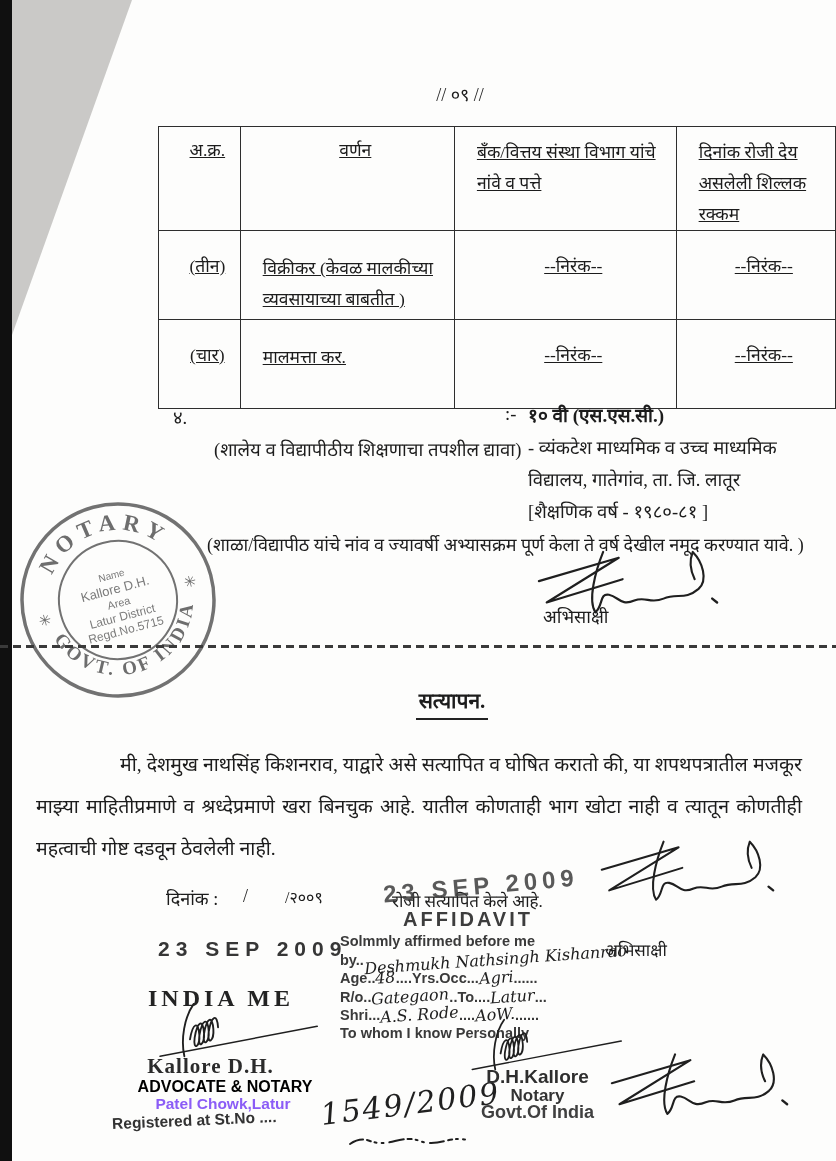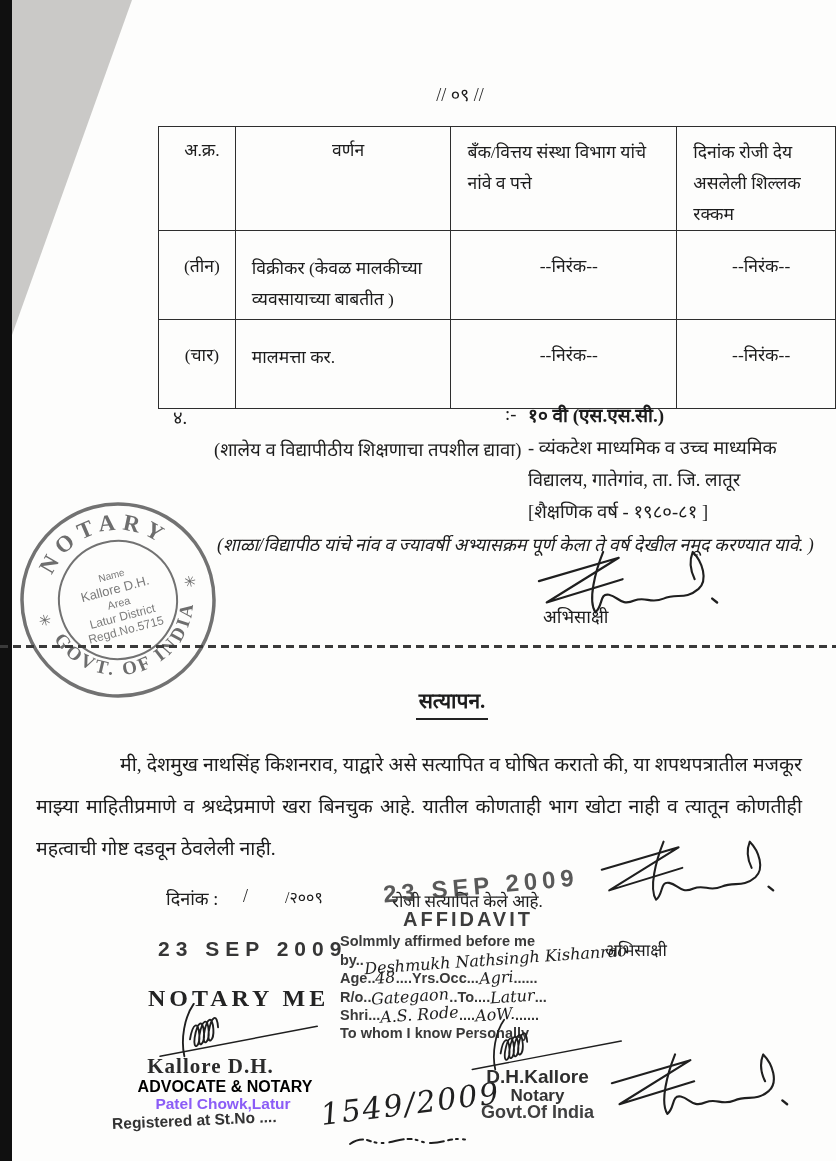--- a/index.html
+++ b/index.html
@@ -10,21 +10,21 @@
   
   .edge-black{left:0;top:0;width:12px;height:1161px;background:#101010;}
   .edge-bump{left:12px;top:30px;width:20px;height:110px;background:#161616;
              clip-path:polygon(0 0,75% 25%,95% 60%,0 100%);}
   .corner-gray{left:12px;top:0;width:120px;height:335px;background:#cac9c7;
                clip-path:polygon(0 0,100% 0,0 100%);}
   
   .pageno{left:400px;top:82px;width:120px;text-align:center;font-size:18px;}
   
   table.liab{position:absolute;left:158px;top:126px;border-collapse:collapse;}
-  table.liab td{border:1.5px solid #2e2e2e;vertical-align:top;font-size:17.5px;padding:10px 6px 0 16px;}
+  table.liab td{border:1.5px solid #2e2e2e;vertical-align:top;font-size:17.5px;padding:10px 6px 0 22px;text-decoration:underline;}
   td.c0{width:55px;text-align:center;}
   td.c1{width:200px;text-align:left;padding-left:28px;}
   td.c1h{width:200px;text-align:center;}
   td.c2{width:213px;}
   td.c3{width:141px;}
   td.ctr{text-align:center;padding-top:22px;}
   tr.hrow td{height:70px;}
   tr.brow td{height:66px;padding-top:22px;}
   td.cell-desc{line-height:31px;}
   th,td{font-weight:normal;}
@@ -124,21 +124,21 @@
       <g fill="#6a6a6a" stroke="none" text-anchor="middle" font-family="Liberation Sans, DejaVu Sans, sans-serif">
         <text x="102" y="80" font-size="10">Name</text>
         <text x="102" y="95" font-size="13">Kallore D.H.</text>
         <text x="102" y="109" font-size="11">Area</text>
         <text x="102" y="123" font-size="12">Latur District</text>
         <text x="102" y="137" font-size="12">Regd.No.5715</text>
       </g>
     </g>
   </svg>
 
-  <div class="abs mr note" style="left:217px;top:532px;font-style:italic;">(शाळा/विद्यापीठ यांचे नांव व ज्यावर्षी अभ्यासक्रम पूर्ण केला ते वर्ष देखील नमूद करण्यात यावे. )</div>
+  <div class="abs mr note" style="left:207px;top:532px;">(शाळा/विद्यापीठ यांचे नांव व ज्यावर्षी अभ्यासक्रम पूर्ण केला ते वर्ष देखील नमूद करण्यात यावे. )</div>
   <svg class="abs" style="left:535px;top:546px;" width="185" height="78">
     <use href="#sig-deshmukh" width="185" height="78"></use>
   </svg>
   <div class="abs mr" style="left:543px;top:604px;font-size:18px;">अभिसाक्षी</div>
 
   <div class="abs dashline"></div>
 
   <div class="abs heading-wrap">
     <span class="heading mr">सत्यापन.</span>
   </div>
@@ -160,21 +160,21 @@
     <div>Solmmly affirmed before me</div>
     <div><span>by..</span><span class="hw" style="font-size:16px;">Deshmukh Nathsingh Kishanrao</span></div>
     <div><span>Age..</span><span class="hw" style="font-size:16px;">48</span><span>....Yrs.Occ...</span><span class="hw" style="font-size:16px;">Agri</span><span>......</span></div>
     <div><span>R/o..</span><span class="hw" style="font-size:16px;">Gategaon</span><span>..To....</span><span class="hw" style="font-size:16px;">Latur</span><span>...</span></div>
     <div><span>Shri...</span><span class="hw" style="font-size:16px;">A.S. Rode</span><span>....</span><span class="hw" style="font-size:16px;">AoW.</span><span>......</span></div>
     <div>To whom I know Personally</div>
   </div>
   <div class="abs mr" style="left:605px;top:938px;font-size:17px;">अभिसाक्षी</div>
 
   <div class="abs stamp datestamp" style="left:158px;top:937px;">23 SEP 2009</div>
-  <div class="abs beforeme" style="left:148px;top:985px;">NOTARY ME</div>
+  <div class="abs beforeme" style="left:148px;top:985px;">INDIA ME</div>
   <svg class="abs" style="left:148px;top:1002px;" width="185" height="58">
     <use href="#sig-notary" width="185" height="58"></use>
   </svg>
   <div class="abs mr" style="left:118px;top:1054px;width:185px;text-align:center;font-size:21px;font-weight:bold;letter-spacing:1px;color:#2b2b2b;">Kallore D.H.</div>
   <div class="abs stamp" style="left:120px;top:1078px;width:210px;text-align:center;font-size:16px;font-weight:600;color:#000000;">ADVOCATE &amp; NOTARY</div>
   <div class="abs stamp" style="left:133px;top:1095px;width:180px;text-align:center;font-size:15.5px;font-weight:600;color:#8b5cf6;">Patel Chowk,Latur</div>
   <div class="abs stamp" style="left:112px;top:1110px;width:235px;font-size:15.5px;font-weight:600;color:#333;transform:rotate(-2.5deg);">Registered at St.No ....</div>
   <div class="abs hw hwbig" style="left:320px;top:1086px;">1549/2009</div>
   <svg class="abs" style="left:348px;top:1136px;" width="125" height="12">
     <path class="sig" stroke-width="2" stroke-dasharray="14 4 4 4 2 5 2 6" d="M2,8 q10,-7 20,-3 t25,0 t25,0 t25,0 t25,0"></path>

